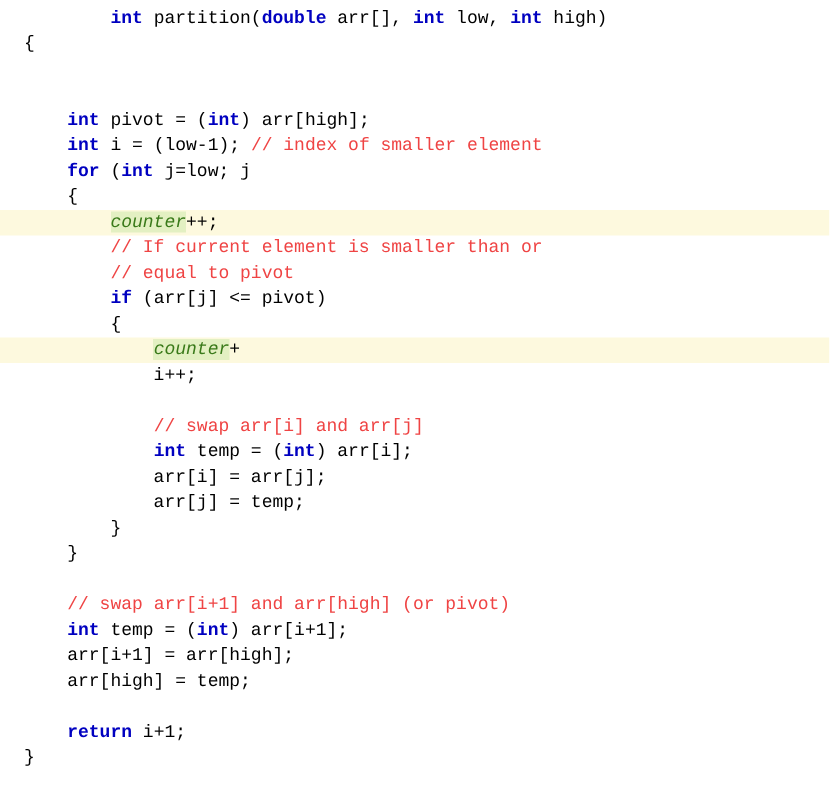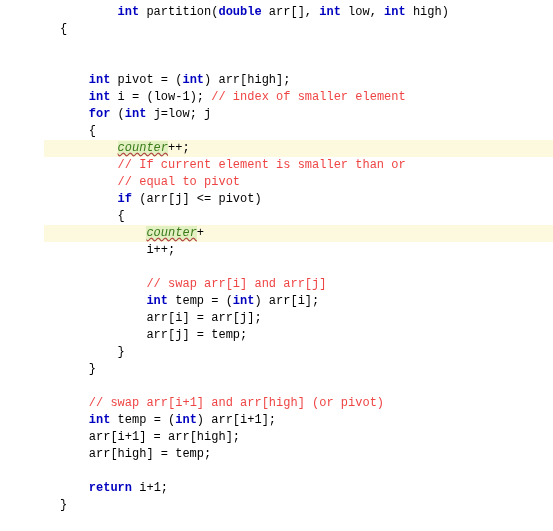--- a/index.html
+++ b/index.html
@@ -12,36 +12,34 @@
     color: #000000;
     width: 553px;
   }
   .code {
     white-space: pre;
     padding: 4px 0;
   }
   .line {
     min-height: 17px;
     padding-left: 16px;
-    margin-left: 44px;
   }
   .kw { color: #0000c0; font-weight: bold; }
   .num { color: #000000; }
   .cmt { color: #ef4444; }
   .hl-wrap {
     background: #fdf9de;
     display: block;
     width: 100%;
     box-sizing: border-box;
   }
   .counter {
     color: #3a7a1a;
     font-style: italic;
     background: #e3f0c2;
-    text-decoration: underline;
     text-decoration-style: wavy;
     text-decoration-color: #b04040;
   }
 </style>
 </head>
 <body>
 
 <div class="code" id="code-root"><div class="line">        <span class="kw">int</span> partition(<span class="kw">double</span> arr[], <span class="kw">int</span> low, <span class="kw">int</span> high)</div><div class="line">{</div><div class="line"></div><div class="line"></div><div class="line">    <span class="kw">int</span> pivot = (<span class="kw">int</span>) arr[high];</div><div class="line">    <span class="kw">int</span> i = (low-<span class="num">1</span>); <span class="cmt">// index of smaller element</span></div><div class="line">    <span class="kw">for</span> (<span class="kw">int</span> j=low; j</div><div class="line">    {</div><div class="line hl-wrap">        <span class="counter">counter</span>++;</div><div class="line">        <span class="cmt">// If current element is smaller than or</span></div><div class="line">        <span class="cmt">// equal to pivot</span></div><div class="line">        <span class="kw">if</span> (arr[j] &lt;= pivot)</div><div class="line">        {</div><div class="line hl-wrap">            <span class="counter">counter</span>+</div><div class="line">            i++;</div><div class="line"></div><div class="line">            <span class="cmt">// swap arr[i] and arr[j]</span></div><div class="line">            <span class="kw">int</span> temp = (<span class="kw">int</span>) arr[i];</div><div class="line">            arr[i] = arr[j];</div><div class="line">            arr[j] = temp;</div><div class="line">        }</div><div class="line">    }</div><div class="line"></div><div class="line">    <span class="cmt">// swap arr[i+1] and arr[high] (or pivot)</span></div><div class="line">    <span class="kw">int</span> temp = (<span class="kw">int</span>) arr[i+<span class="num">1</span>];</div><div class="line">    arr[i+<span class="num">1</span>] = arr[high];</div><div class="line">    arr[high] = temp;</div><div class="line"></div><div class="line">    <span class="kw">return</span> i+<span class="num">1</span>;</div><div class="line">}</div></div>
 
 </body></html>

